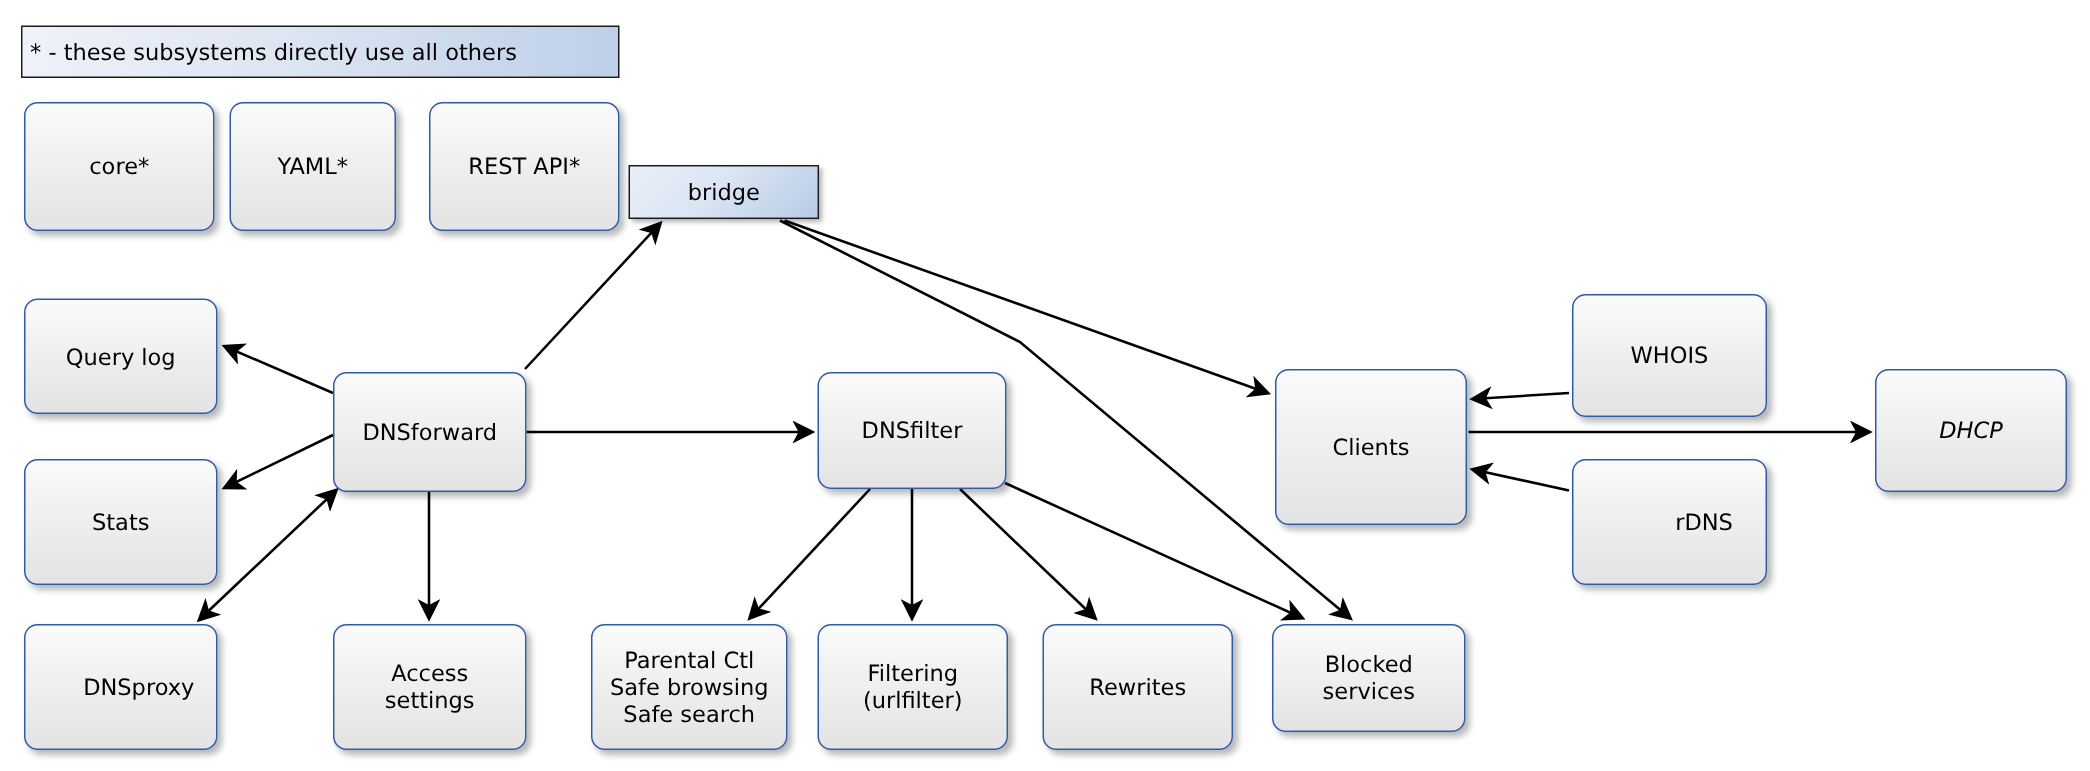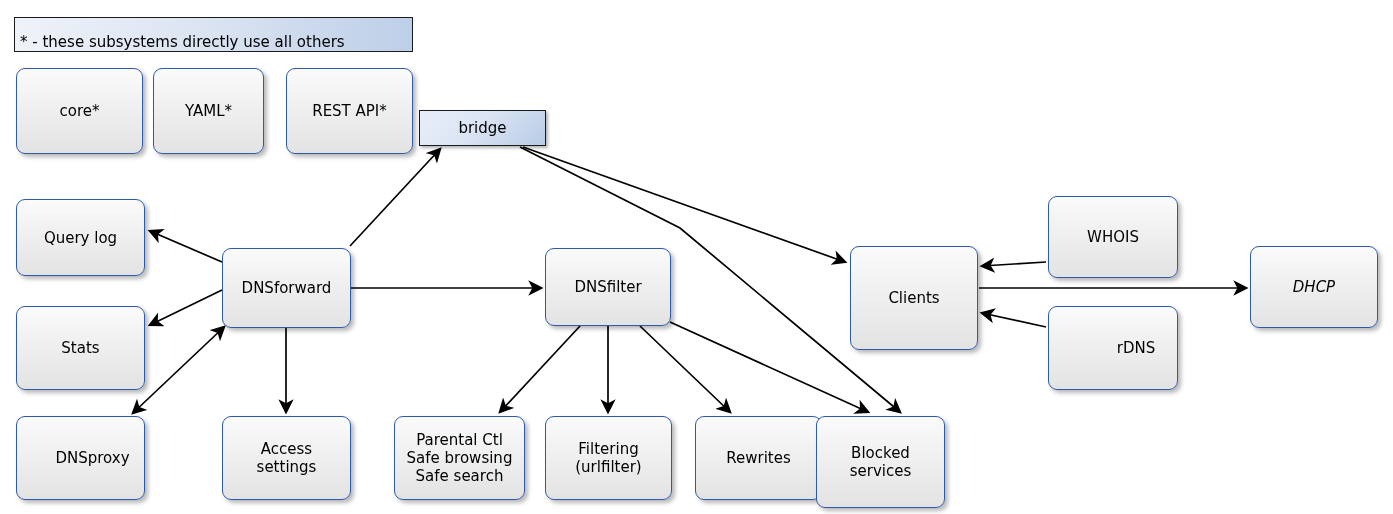--- a/index.html
+++ b/index.html
@@ -48,21 +48,21 @@
     border: 1px solid #1b1b1b;
     border-radius: 0;
     background: linear-gradient(135deg, #e8eef8 0%, #dbe5f3 45%, #b8cbe6 100%);
     box-shadow: 2px 2px 3px rgba(0,0,0,0.30);
   }
   
   .legend {
     position: absolute;
     box-sizing: border-box;
     display: flex;
-    align-items: flex-end;
+    align-items: center;
     justify-content: flex-start;
     border: 1px solid #1b1b1b;
     border-radius: 0;
     background: linear-gradient(to right, #eef2f9 0%, #dde5f2 45%, #bdcfe8 100%);
     color: #000000;
     font-size: 15px;
     padding-left: 5px;
     z-index: 6;
   }
 </style>
@@ -114,21 +114,21 @@
       <div class="node" style="left: 222px; top: 248px; width: 129px; height: 80px;"><span>DNSforward</span></div>
       <div class="node" style="left: 222px; top: 416px; width: 129px; height: 84px;"><span>Access
 settings</span></div>
       <div class="node" style="left: 545px; top: 248px; width: 126px; height: 78px;"><span>DNSfilter</span></div>
       <div class="node" style="left: 394px; top: 416px; width: 131px; height: 84px;"><span>Parental Ctl
 Safe browsing
 Safe search</span></div>
       <div class="node" style="left: 545px; top: 416px; width: 127px; height: 84px;"><span>Filtering
 (urlfilter)</span></div>
       <div class="node" style="left: 695px; top: 416px; width: 127px; height: 84px;"><span>Rewrites</span></div>
-      <div class="node" style="left: 816px; top: 416px; width: 129px; height: 92px;"><span>Blocked
+      <div class="node" style="left: 848px; top: 416px; width: 129px; height: 72px;"><span>Blocked
 services</span></div>
       <div class="node" style="left: 850px; top: 246px; width: 128px; height: 104px;"><span>Clients</span></div>
       <div class="node" style="left: 1048px; top: 196px; width: 130px; height: 82px;"><span>WHOIS</span></div>
       <div class="node" style="left: 1048px; top: 306px; width: 130px; height: 84px; padding-left: 46px;"><span>rDNS</span></div>
       <div class="node" style="left: 1250px; top: 246px; width: 128px; height: 82px; font-style: italic;"><span>DHCP</span></div>
     </div>
 
 </div>
 
 </body></html>

